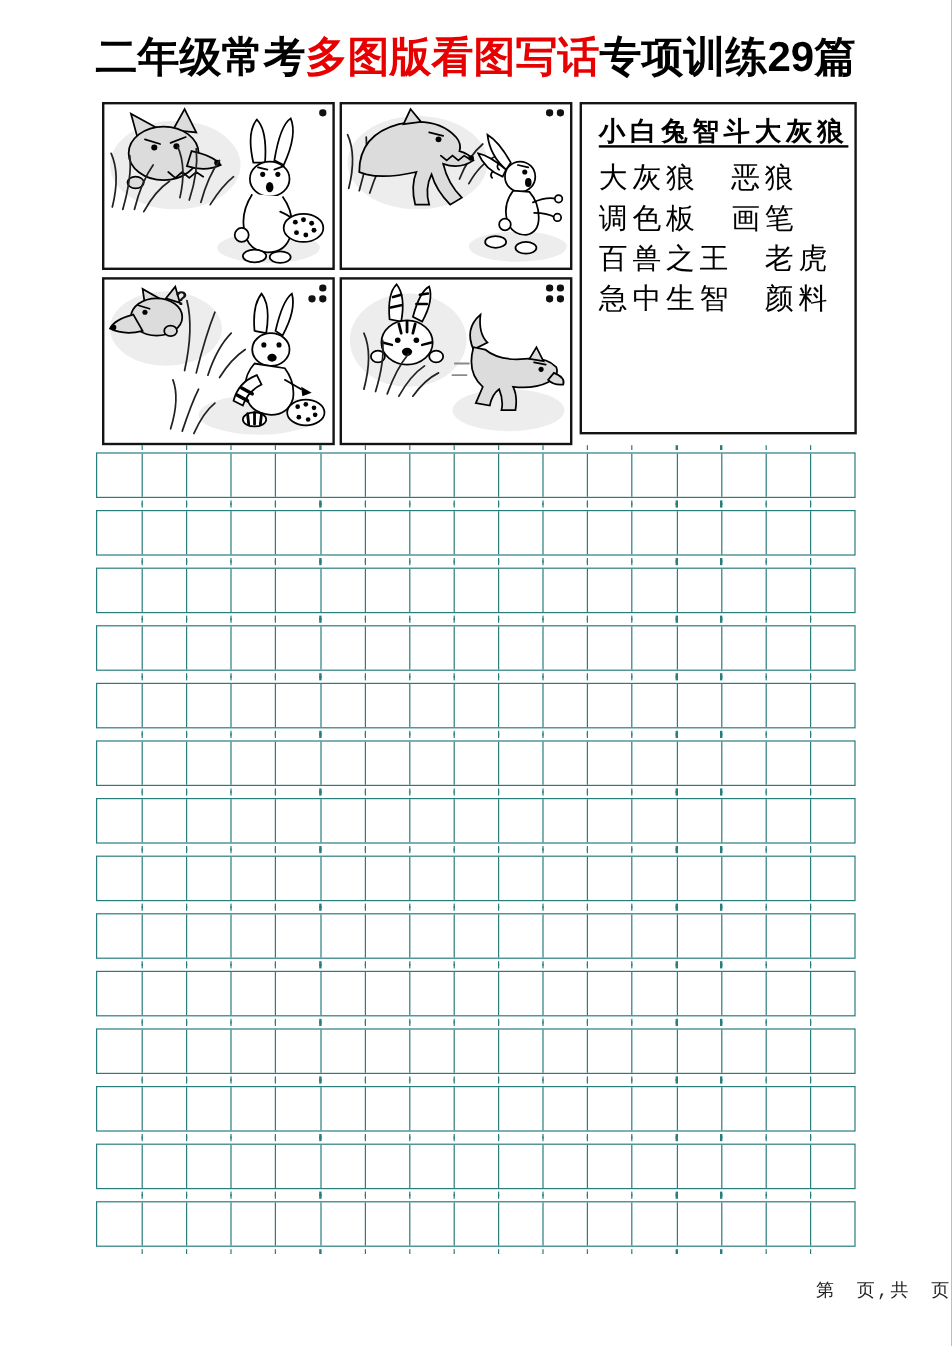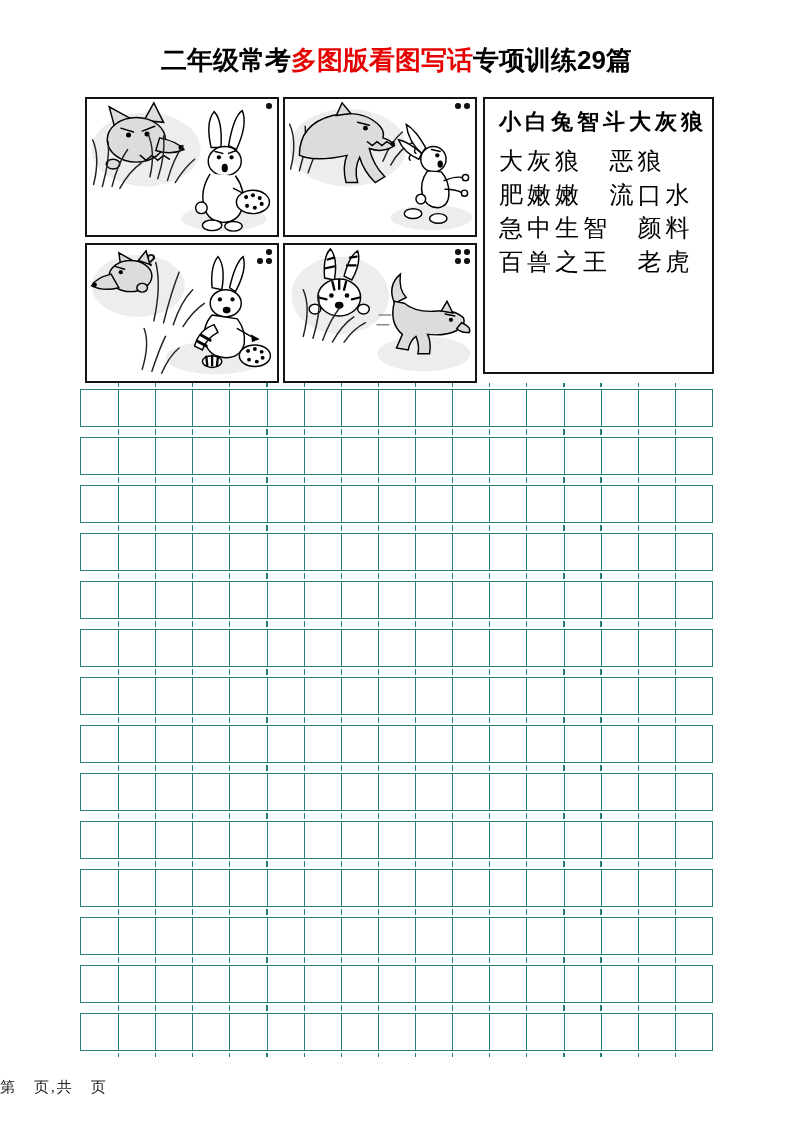--- a/index.html
+++ b/index.html
@@ -6,23 +6,23 @@
   .page{
     position:relative;
     width:793px;height:1122px;
     margin:0 auto;
     background:#ffffff;
     font-family:"Liberation Sans", sans-serif;
     overflow:hidden;
   }
   
   .title{
-    margin:16px;padding-top:24px;
+    margin:4px;padding-top:24px;
     text-align:center;
-    font-size:26px;line-height:40px;
+    font-size:35px;line-height:40px;
     font-weight:900;
     letter-spacing:0px;
     font-family:"Liberation Sans", sans-serif;
   }
   
   .content-row{
     display:flex;align-items:flex-start;
     margin:17px 0 0 85px;
   }
   .comic{
@@ -64,20 +64,21 @@
     box-sizing:border-box;
     margin-left:6px;
     border:2.5px solid #141414;
     padding:8px 12px 0 14px;
     font-family:"Liberation Serif", serif;
   }
   .vocab h2{
     margin:0 0 8px 0;
     font-size:22px;font-weight:bold;
     letter-spacing:4px;
+    text-decoration:underline;
     text-underline-offset:4px;
     white-space:nowrap;
   }
   .vocab ul{list-style:none;margin:6px 0 0 0;padding:0;}
   .vocab li{
     font-size:24px;line-height:33.5px;
     letter-spacing:4px;white-space:nowrap;
   }
   .vocab li span + span{margin-left:1.1em;}
   
@@ -100,24 +101,24 @@
   .grid-cell + .grid-cell::before,
   .grid-cell + .grid-cell::after{
     content:"";position:absolute;left:-1.2px;width:1.2px;height:4px;
     background:var(--grid-color);
   }
   .grid-cell + .grid-cell::before{top:-7px;}
   .grid-cell + .grid-cell::after{bottom:-7px;}
   
   .footer{
     margin-top:27px;
-    text-align:left;
+    text-align:right;
     font-size:15px;letter-spacing:2px;
     color:#222;
-    font-family:Liberation Serif, serif;
+    font-family:Liberation Mono, monospace;
   }
 </style>
 </head>
 <body>
 
 <div class="page">
 
   <h1 class="title"><span style="color: rgb(0, 0, 0);">二年级常考</span><span style="color: rgb(230, 0, 0);">多图版看图写话</span><span style="color: rgb(0, 0, 0);">专项训练29篇</span></h1>
 
   <div class="content-row">
@@ -297,23 +298,23 @@
             <i class="dot"></i>
           </div>
       </figure>
 
     </div>
 
     <aside class="vocab">
       <h2>小白兔智斗大灰狼</h2>
       <ul>
           <li><span>大灰狼</span><span>恶狼</span></li>
-          <li><span>肥嫩嫩</span><span>流口水</span></li>
+          <li><span>调色板</span><span>画笔</span></li>
+          <li><span>百兽之王</span><span>老虎</span></li>
           <li><span>急中生智</span><span>颜料</span></li>
-          <li><span>百兽之王</span><span>老虎</span></li>
         </ul>
     </aside>
 
   </div>
 
   <div class="writing-grid" style="--grid-color: #287d7d;">
       <div class="grid-row">
         <div class="grid-cell"></div>
         <div class="grid-cell"></div>
         <div class="grid-cell"></div>

